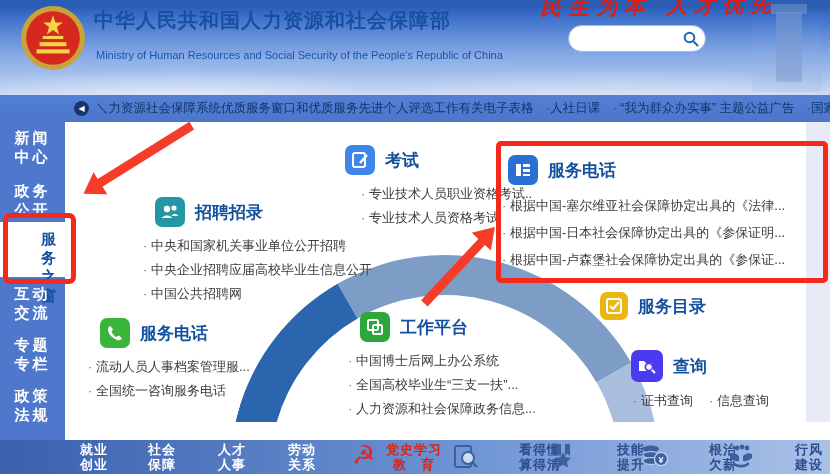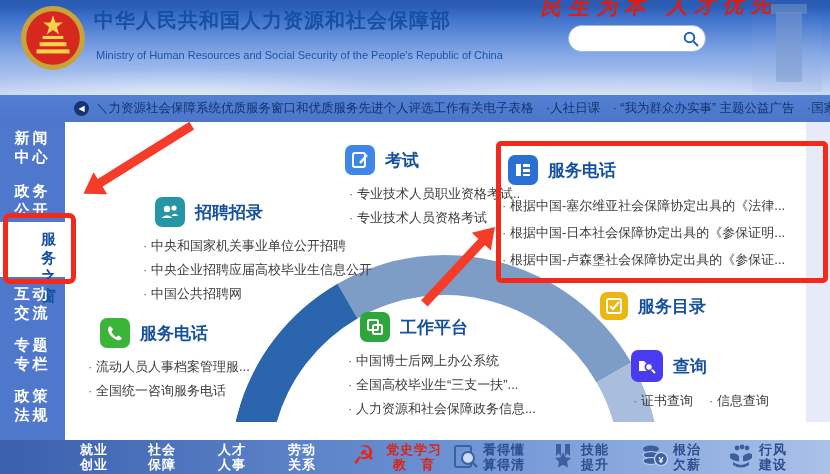--- a/index.html
+++ b/index.html
@@ -96,21 +96,21 @@
     background:#e6ebf7; z-index:2;
   }
   .section { position:absolute; z-index:3; }
   .sec-head { display:flex; align-items:center; gap:10px; cursor:pointer; }
   .sec-icon {
     width:30px; height:30px; border-radius:7px; display:flex; align-items:center;
     justify-content:center; color:#fff; flex:0 0 30px;
   }
   .sec-title { font-size:17px; font-weight:700; color:#14509e; white-space:nowrap; }
   .sec-items { margin-top:7px; margin-left:-12px; }
-  .sec-items.align0 { margin-left:4px; }
+  .sec-items.align0 { margin-left:16px; }
   .sec-item {
     font-size:13px; color:#3c3c3c; line-height:24px; white-space:nowrap; cursor:pointer;
   }
   .sec-item:before { content:"· "; color:#666; }
   .sec-items.wide .sec-item { line-height:27px; }
   .sec-items.row { display:flex; gap:16px; margin-left:2px; }
   
   .anno { position:absolute; z-index:9; pointer-events:none; }
   .red-box { border:5px solid #f5281c; border-radius:7px; background:transparent; }
   .arrow { transform-origin:left center; }
@@ -124,21 +124,21 @@
   .bottom {
     position:absolute; left:0; top:440px; width:830px; height:34px;
     background:linear-gradient(90deg,#3a60ae,#6d93d4 55%,#aac1e8);
   }
   .bb-text {
     position:absolute; top:2px; font-size:13px; font-weight:700; line-height:15px;
     letter-spacing:1px; text-align:center; white-space:nowrap; cursor:pointer;
   }
   .bb-white { color:#ffffff; }
   .bb-red { color:#d8251a; }
-  .bb-navy { color:#2d4d8e; }
+  .bb-navy { color:#2d4d8e;margin-left:36px; }
   .bb-icon { position:absolute; cursor:pointer; color:#3d5f9e; }
   .party-glyph { font-size:26px; color:#e8251a; line-height:30px; }
 </style>
 </head>
 <body>
 
 <div class="header">
   <svg class="emblem" viewBox="0 0 64 64">
     <circle cx="32" cy="32" r="31" fill="#c9a33a"></circle>
     <circle cx="32" cy="32" r="26" fill="#d6281e"></circle>

